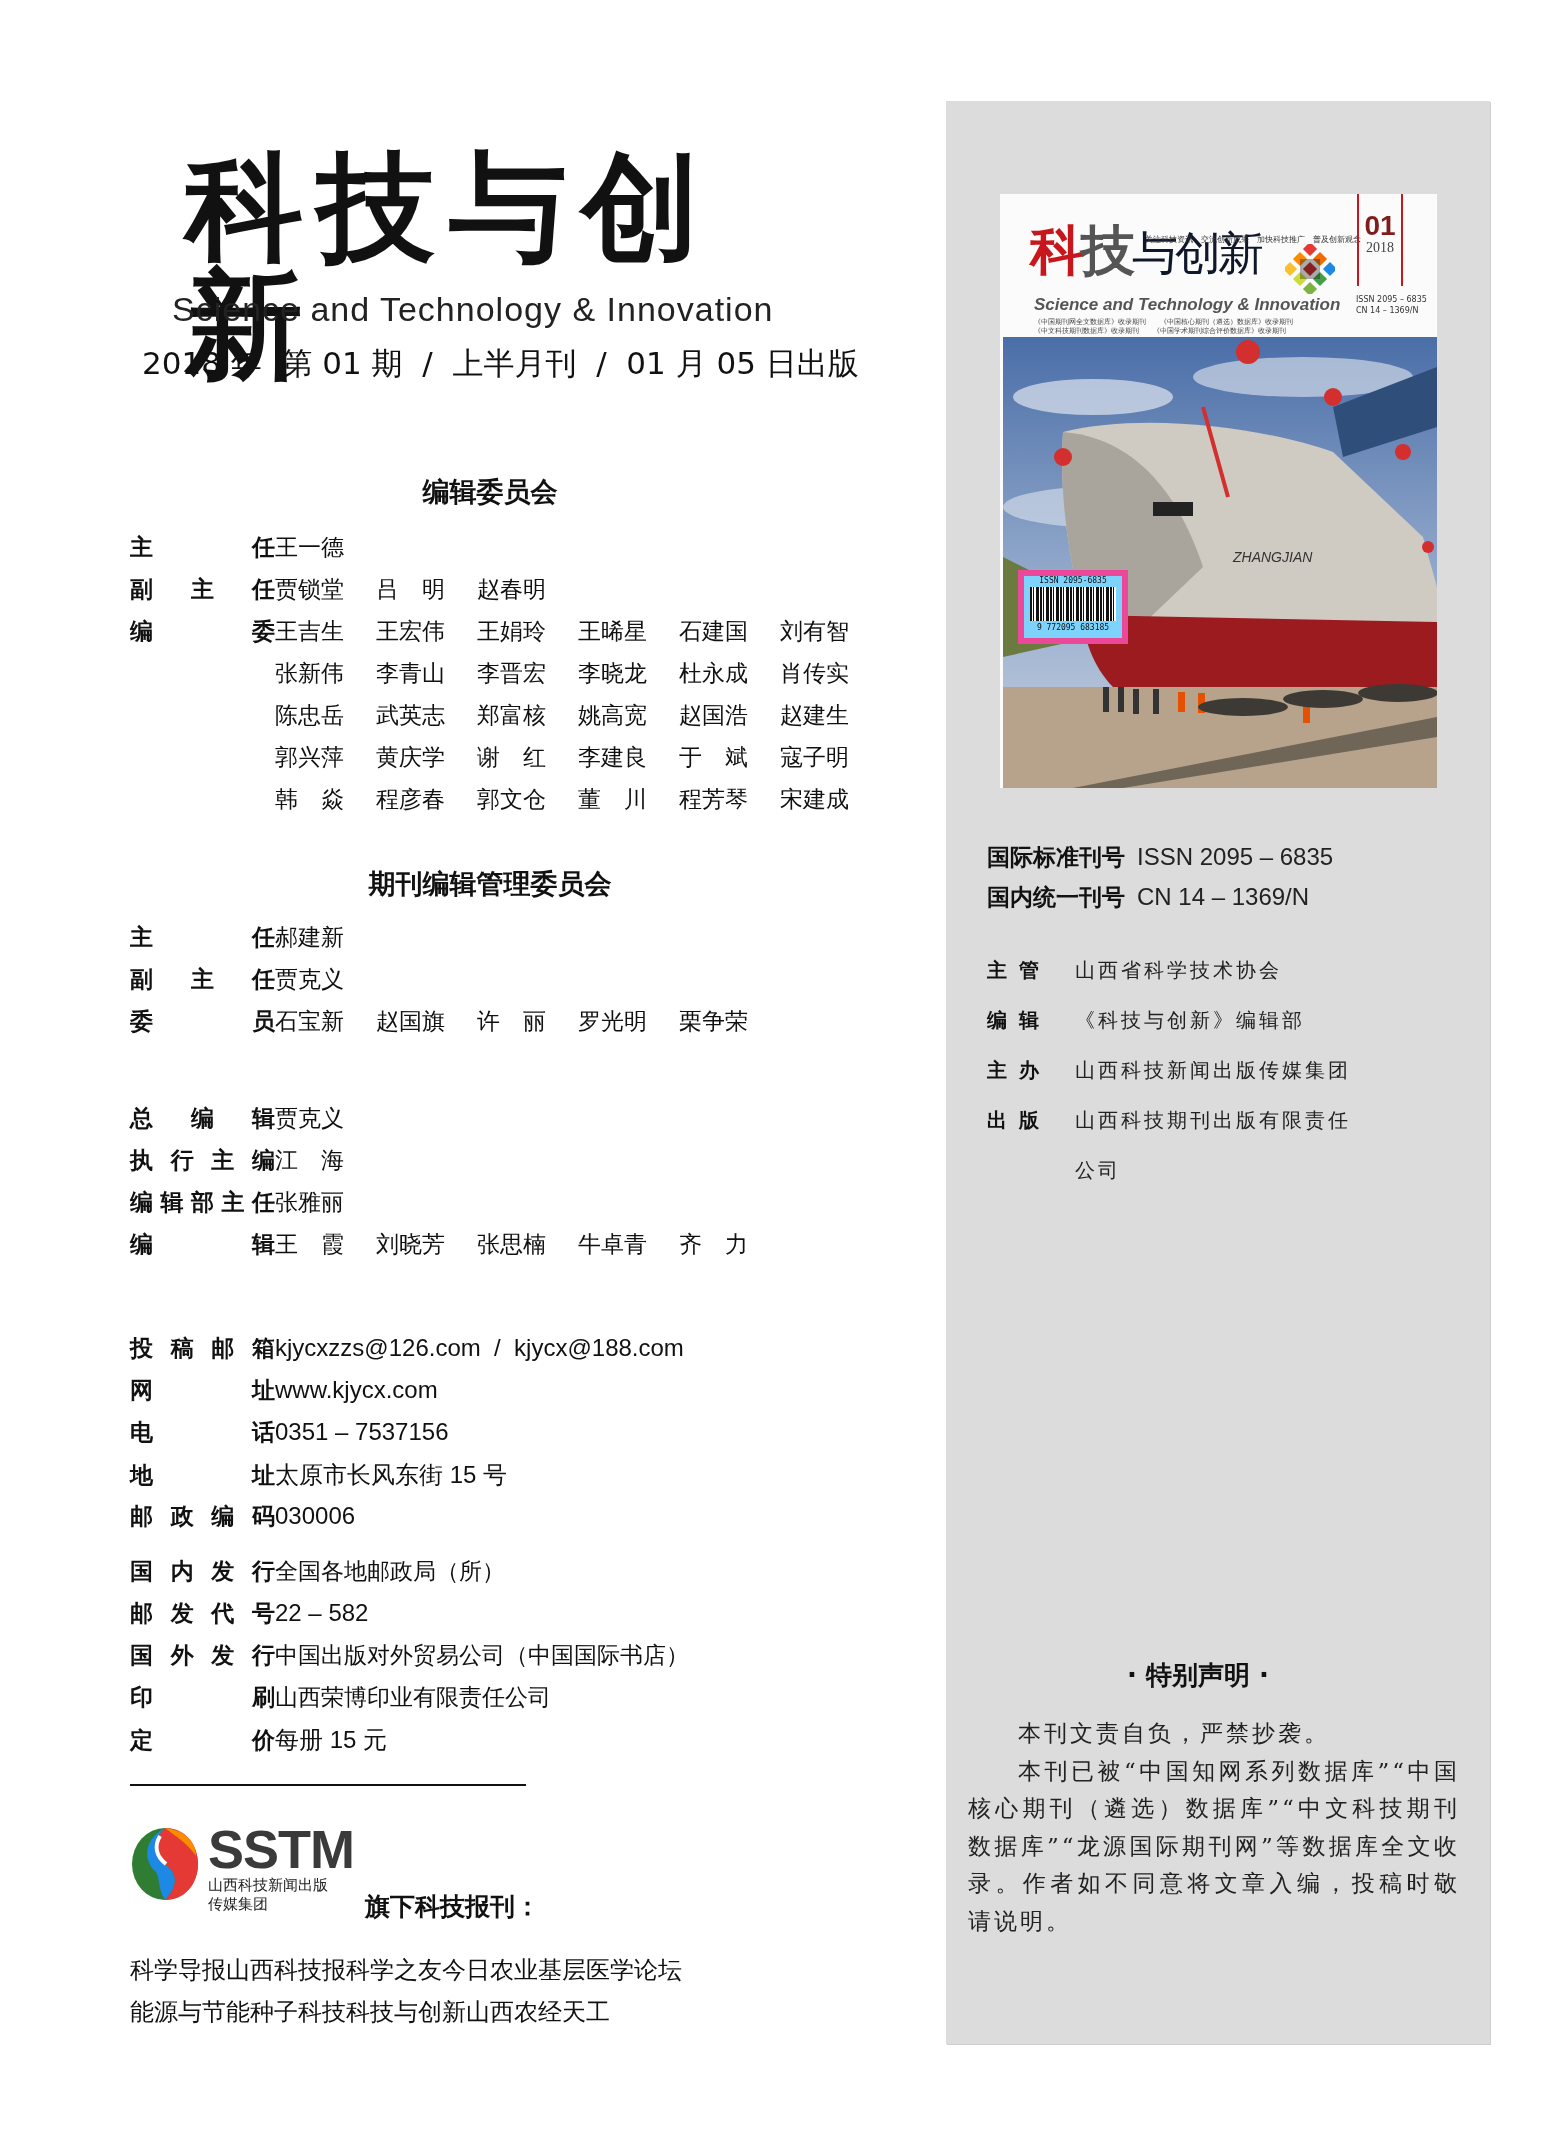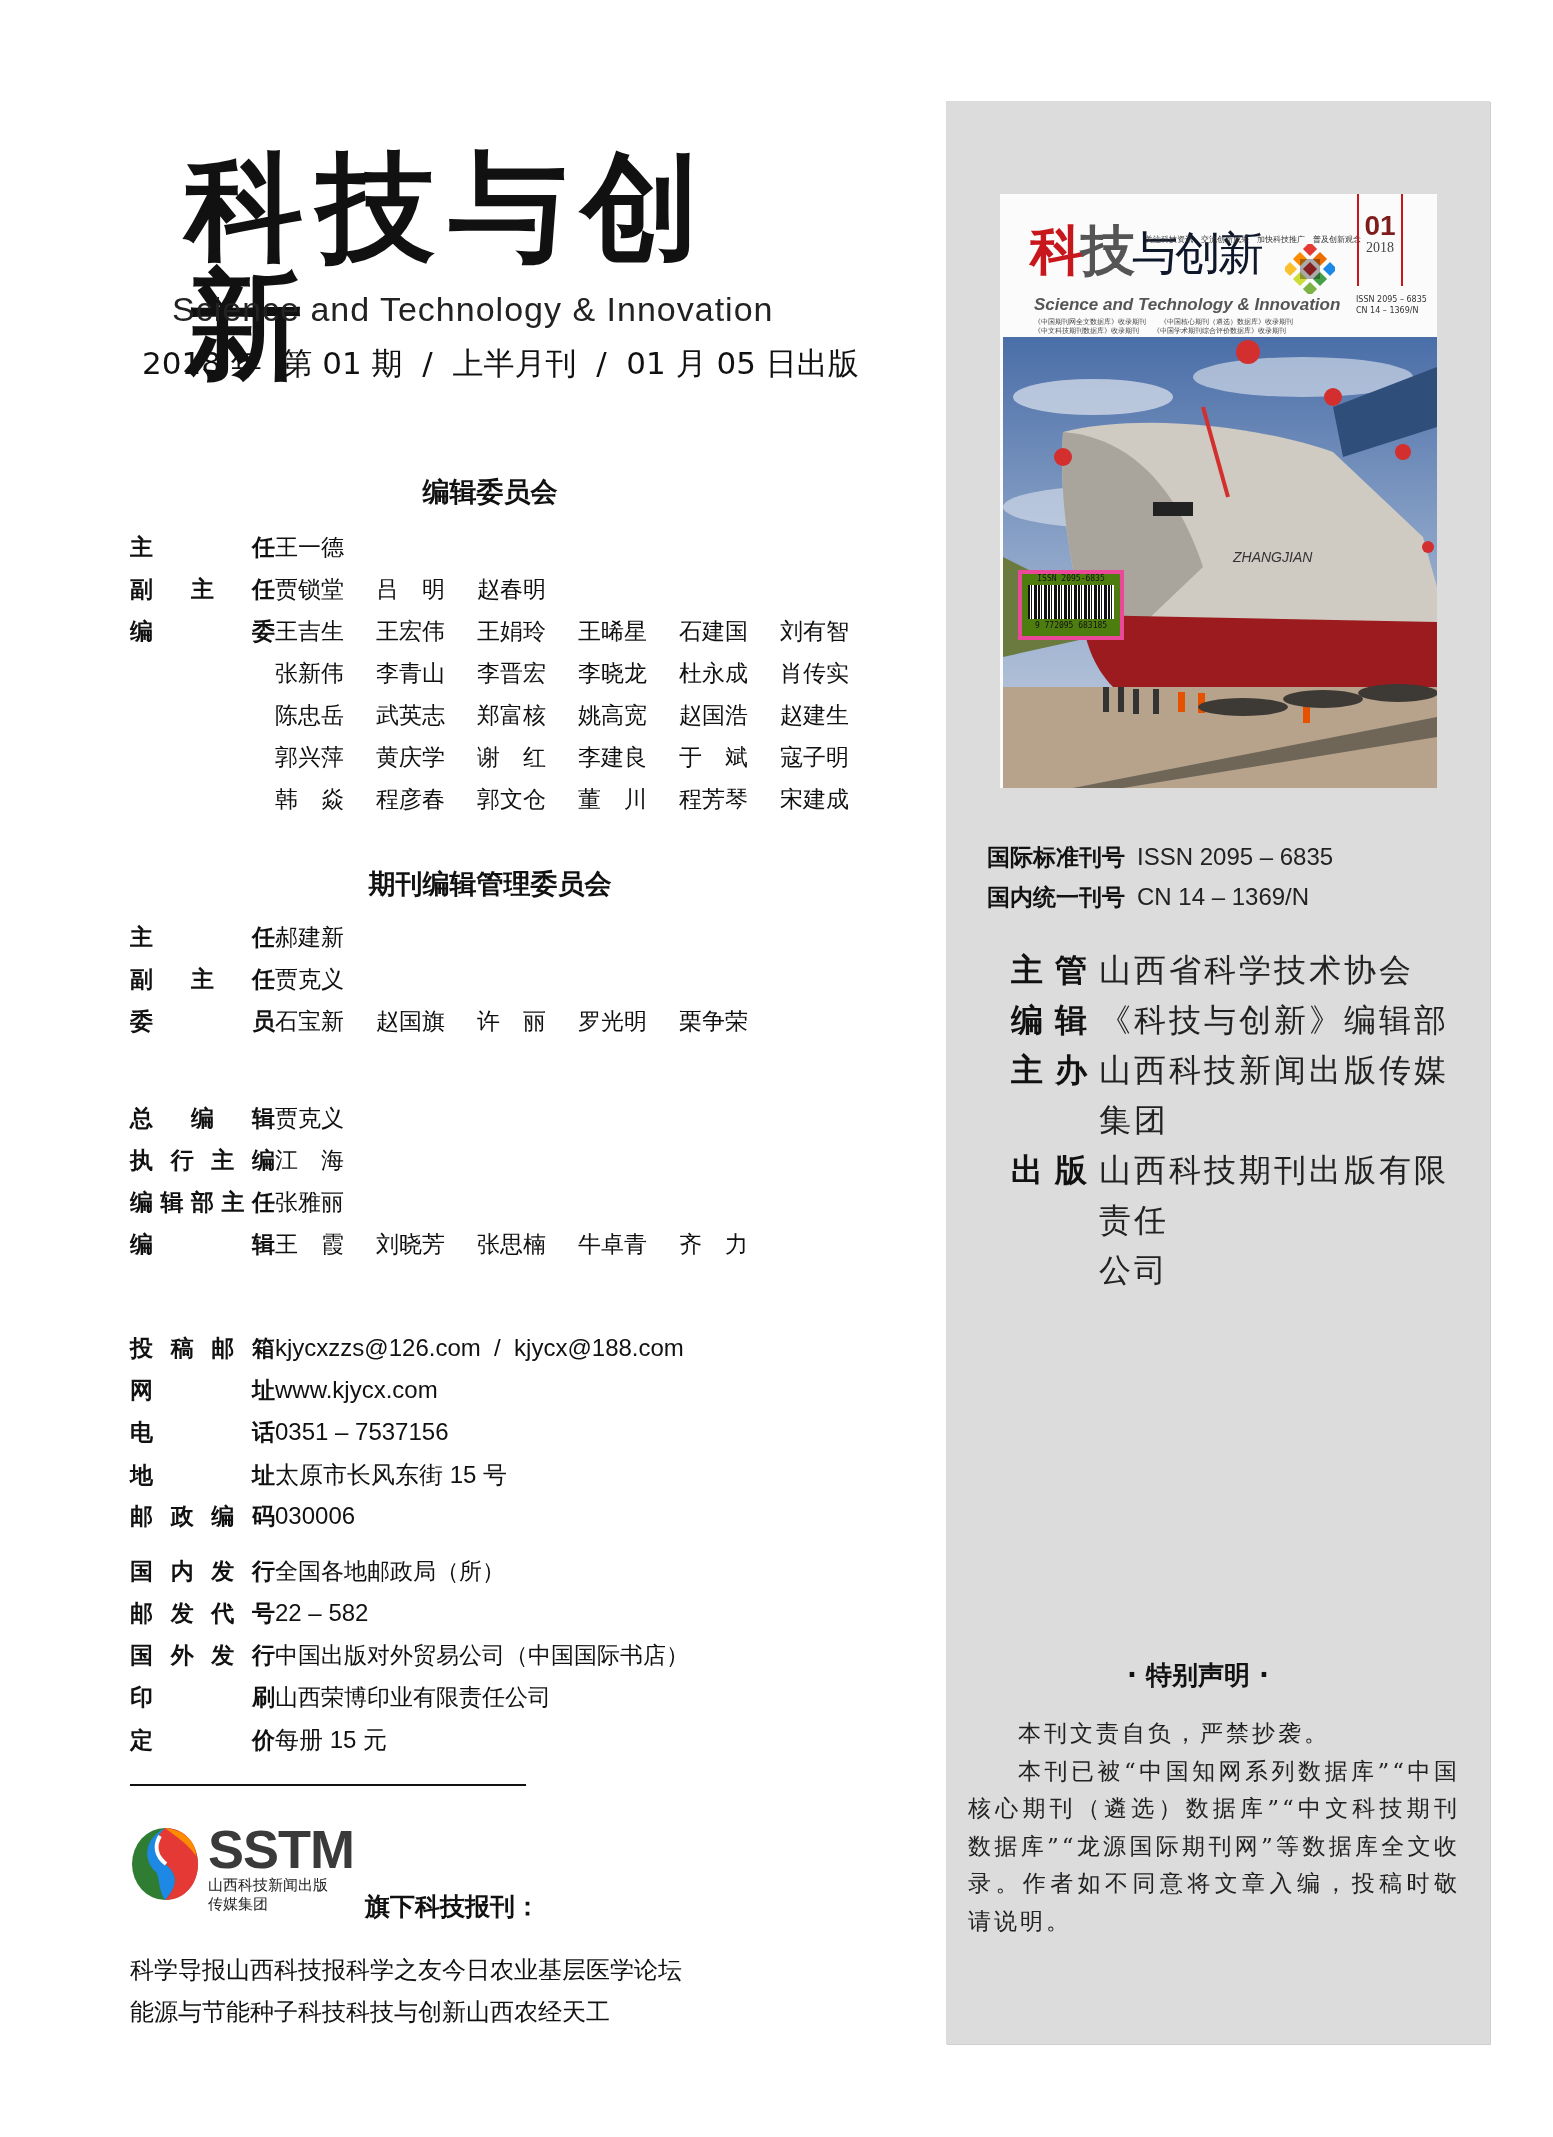--- a/index.html
+++ b/index.html
@@ -55,31 +55,31 @@
   .cv-title .thin { font-weight: normal; color: #0f172a; font-size: 46px; }
   .cv-slogan { position: absolute; left: 145px; top: 40px; font-size: 8px; color: #333; white-space: nowrap; }
   .cv-en { position: absolute; left: 34px; top: 101px; font-size: 17px; font-weight: bold; font-style: italic; color: #555; white-space: nowrap; font-family: "Liberation Sans", sans-serif; }
   .cv-small { position: absolute; left: 34px; top: 124px; font-size: 7px; color: #444; line-height: 9px; white-space: nowrap; }
   .cv-issuebox { position: absolute; left: 357px; top: 0; width: 42px; height: 92px; border-left: 2px solid #c8161d; border-right: 2px solid #c8161d; text-align: center; }
   .cv-num { font-size: 28px; font-weight: bold; color: #7f1d1d; font-family: "Liberation Sans", sans-serif; margin-top: 18px; line-height: 1; }
   .cv-year { font-size: 14px; color: #444; font-family: "Liberation Serif", serif; }
   .cv-issn { position: absolute; left: 356px; top: 100px; font-size: 8px; color: #333; line-height: 11px; }
   .cv-mosaic { position: absolute; left: 285px; top: 50px; width: 50px; height: 50px; }
   .cv-photo { position: absolute; left: 3px; top: 143px; width: 434px; height: 451px; }
-  .cv-barcode { position: absolute; left: 18px; top: 376px; width: 98px; height: 62px; background: #4d7c0f; border: 4px solid #ec4899; }
+  .cv-barcode { position: absolute; left: 18px; top: 376px; width: 98px; height: 62px; background: #7dd3fc; border: 6px solid #ec4899; }
   .cv-barcode .bt { font-family: "DejaVu Sans Mono", monospace; font-size: 8px; text-align: center; }
   .cv-barcode .bars { margin: 2px 6px; height: 34px;
     background: repeating-linear-gradient(90deg, #111 0 2px, #fff 2px 3px, #111 3px 4px, #fff 4px 6px, #111 6px 9px, #fff 9px 10px); }
 
   .pinfo { left: 987px; width: 460px; }
   .pinfo .r { font-size: 23px; height: 40px; display: flex; align-items: baseline; }
   .pinfo .k { font-weight: bold; width: 150px; flex: none; }
   .pinfo .v { font-family: "Liberation Sans", sans-serif; font-size: 24px; color: #222; }
   .pub { left: 987px; width: 470px; }
-  .pub .r { display: flex; font-size: 32px; line-height: 50px; margin-left: 24px; }
+  .pub .r { display: flex; font-size: 20px; line-height: 50px; }
   .pub .k { font-weight: bold; width: 88px; flex: none; letter-spacing: 12px; }
   .pub .v { letter-spacing: 3px; color: #222; }
 
   .notice-title { left: 1127px; top: 1658px; font-size: 26px; font-weight: bold; }
   .notice { left: 968px; top: 1715px; width: 492px; font-family: "DejaVu Serif", "Liberation Serif", serif; font-size: 23px; line-height: 37.5px; letter-spacing: 3px; color: #222; }
   .notice p { margin: 0; text-indent: 50px; text-align: justify; }
 </style>
 </head>
 <body>
 

